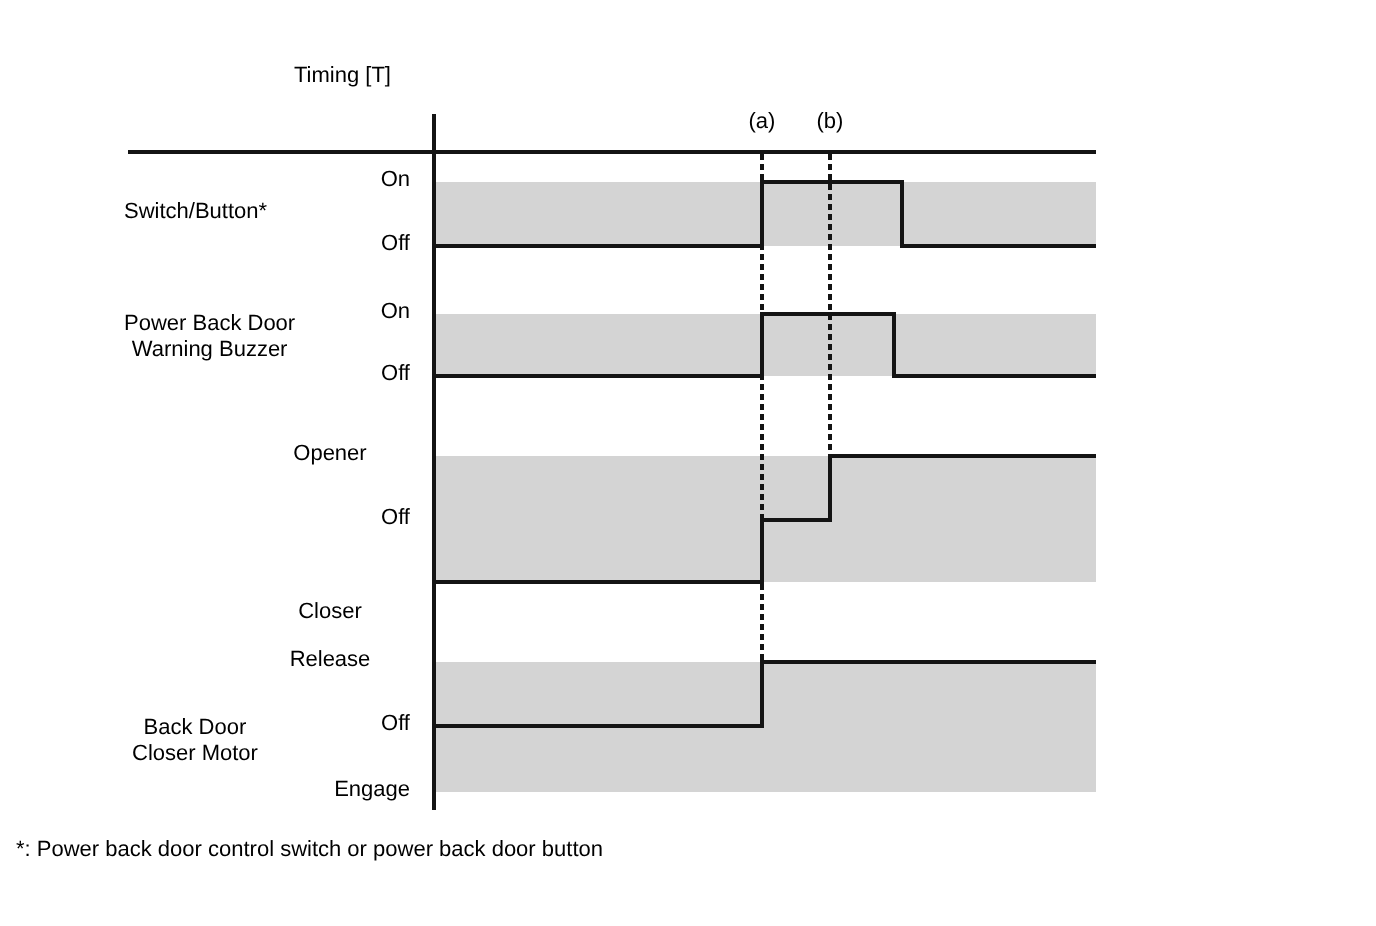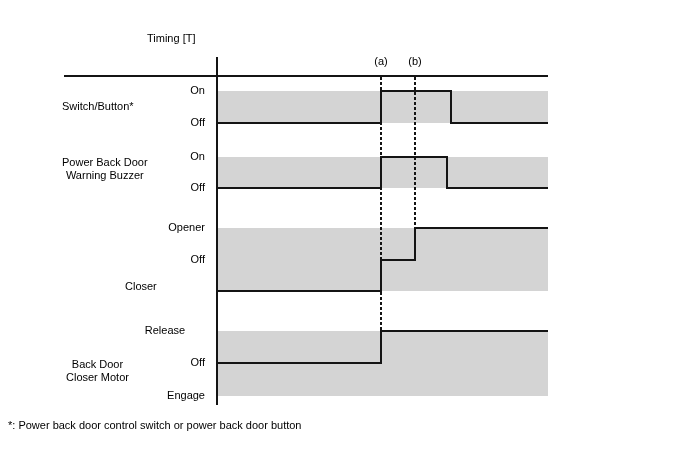--- a/index.html
+++ b/index.html
@@ -52,23 +52,23 @@
       <div style="position: absolute; left: 450px; top: 90px; width: 2px; height: 34px; background: rgb(20, 20, 20);"></div>
       <div class="txt" style="position: absolute; left: 62px; top: 156px;">Power Back Door
 Warning Buzzer</div>
       <div class="txt" style="position: absolute; left: 125px; top: 150px; width: 80px; text-align: right;">On</div>
       <div class="txt" style="position: absolute; left: 125px; top: 181px; width: 80px; text-align: right;">Off</div>
       <div style="position: absolute; left: 217px; top: 187px; width: 164px; height: 2px; background: rgb(20, 20, 20);"></div>
       <div style="position: absolute; left: 381px; top: 156px; width: 66px; height: 2px; background: rgb(20, 20, 20);"></div>
       <div style="position: absolute; left: 380px; top: 156px; width: 2px; height: 33px; background: rgb(20, 20, 20);"></div>
       <div style="position: absolute; left: 447px; top: 187px; width: 207px; height: 2px; background: rgb(20, 20, 20);"></div>
       <div style="position: absolute; left: 446px; top: 156px; width: 2px; height: 33px; background: rgb(20, 20, 20);"></div>
-      <div class="txt" style="position: absolute; left: 125px; top: 221px; width: 80px; text-align: right;">Opener</div>
+      <div class="txt" style="position: absolute; left: 125px; top: 221px; width: 80px; text-align: center;">Opener</div>
       <div class="txt" style="position: absolute; left: 125px; top: 253px; width: 80px; text-align: right;">Off</div>
-      <div class="txt" style="position: absolute; left: 125px; top: 280px; width: 80px; text-align: left;">Closer</div>
+      <div class="txt" style="position: absolute; left: 125px; top: 300px; width: 80px; text-align: center;">Closer</div>
       <div style="position: absolute; left: 217px; top: 290px; width: 164px; height: 2px; background: rgb(20, 20, 20);"></div>
       <div style="position: absolute; left: 381px; top: 259px; width: 34px; height: 2px; background: rgb(20, 20, 20);"></div>
       <div style="position: absolute; left: 380px; top: 259px; width: 2px; height: 33px; background: rgb(20, 20, 20);"></div>
       <div style="position: absolute; left: 415px; top: 227px; width: 239px; height: 2px; background: rgb(20, 20, 20);"></div>
       <div style="position: absolute; left: 414px; top: 227px; width: 2px; height: 34px; background: rgb(20, 20, 20);"></div>
       <div class="txt" style="position: absolute; left: 66px; top: 344px; margin-top: 14px;">Back Door
 Closer Motor</div>
       <div class="txt" style="position: absolute; left: 125px; top: 324px; width: 80px; text-align: center;">Release</div>
       <div class="txt" style="position: absolute; left: 125px; top: 356px; width: 80px; text-align: right;">Off</div>
       <div class="txt" style="position: absolute; left: 125px; top: 389px; width: 80px; text-align: right;">Engage</div>

